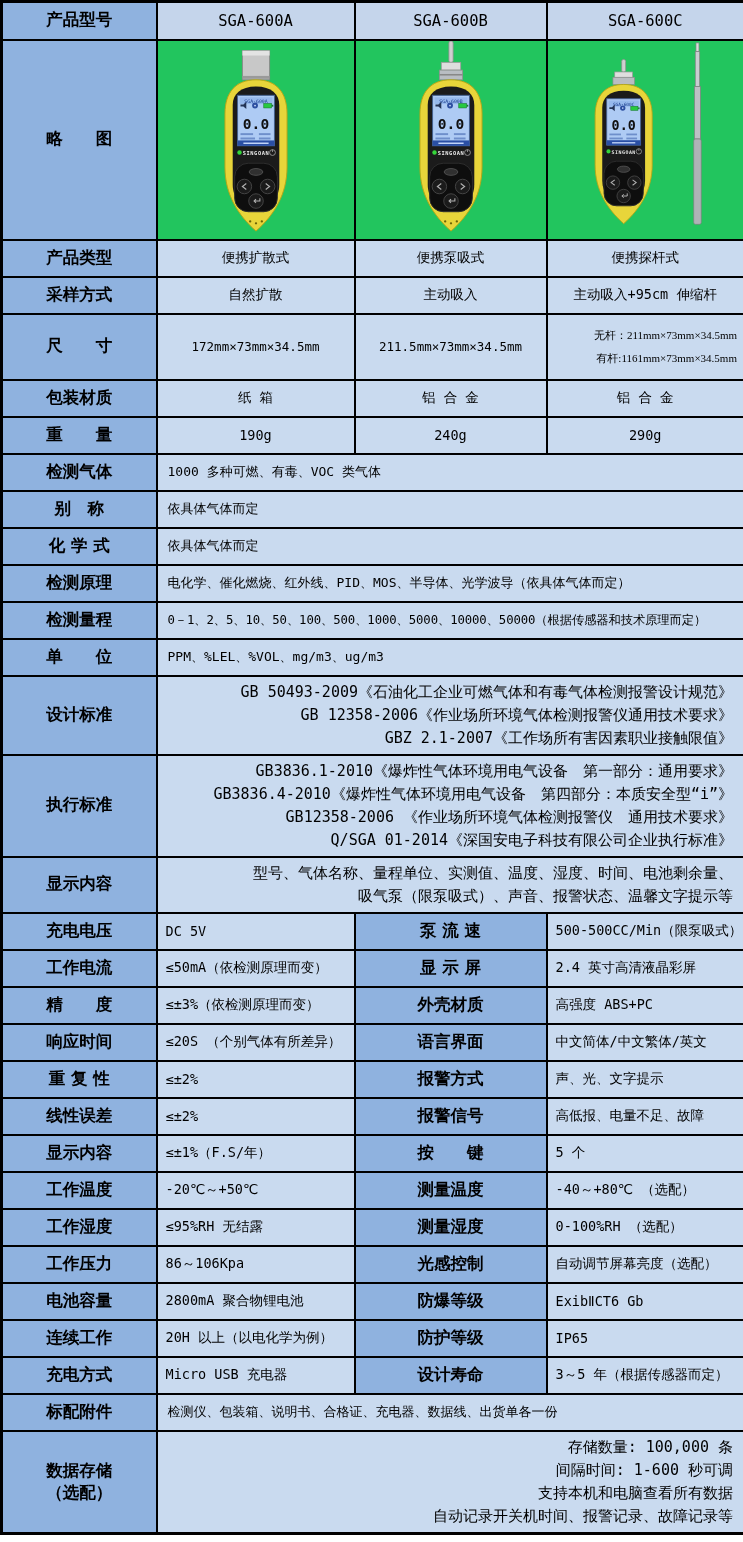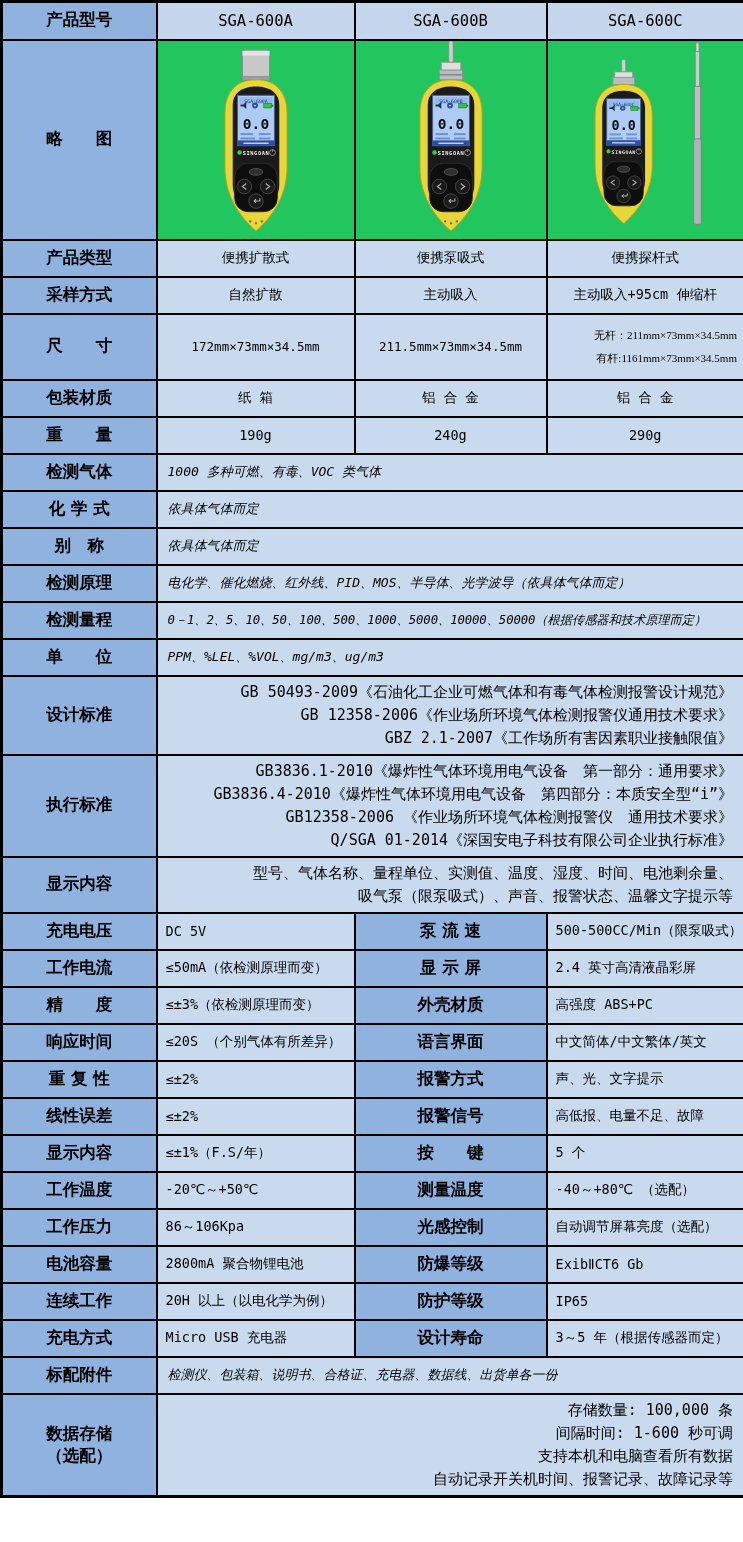--- a/index.html
+++ b/index.html
@@ -6,21 +6,21 @@
   body{width:743px;font-family:"DejaVu Sans","Liberation Sans",sans-serif;color:#000;}
   table{border-collapse:collapse;table-layout:fixed;width:743px;}
   th,td{border:2px solid #000;padding:0;overflow:hidden;vertical-align:middle;}
   table{border:3px solid #000;}
   th.lbl{background:#8FB2DF;font-size:16.5px;font-weight:700;text-align:center;line-height:1.25;}
   td.hdr{background:#C5D5EB;font-size:15.5px;text-align:center;
          font-family:"DejaVu Sans Mono","DejaVu Sans",monospace;}
   td.cval{background:#C9DAEF;font-size:13.5px;text-align:center;
           font-family:"DejaVu Sans Mono","DejaVu Sans",monospace;}
   td.fval{background:#C9DAEF;font-size:13px;text-align:left;padding:0 10px;white-space:nowrap;
-          font-family:"DejaVu Sans Mono","DejaVu Sans",monospace;font-style:italic;}
+          font-family:"DejaVu Sans Mono","DejaVu Sans",monospace;}
   td.fval.tight{font-size:12.3px;letter-spacing:-0.1px;}
   td.dval{background:#C9DAEF;font-size:13.5px;text-align:left;padding:0 8px;white-space:nowrap;
           font-family:"DejaVu Sans Mono","DejaVu Sans",monospace;}
   td.img{background:#22c55e;text-align:center;vertical-align:middle;padding:0;}
   td.mlines{background:#C9DAEF;padding:4px 10px;}
   td.mlines div{line-height:23px;font-size:15px;white-space:nowrap;
           font-family:"DejaVu Sans Mono","DejaVu Sans",monospace;text-align:right;}
   td.size4{background:#C9DAEF;padding:0 6px;}
   td.size4 div{line-height:23px;font-size:11px;white-space:nowrap;text-align:right;
           font-family:Liberation Serif, serif;}
@@ -241,25 +241,25 @@
     <td class="cval">190g</td>
     <td class="cval">240g</td>
     <td class="cval">290g</td>
   </tr>
 
   <tr class="r37">
     <th class="lbl">检测气体</th>
     <td class="fval" colspan="3">1000 多种可燃、有毒、VOC 类气体</td>
   </tr>
   <tr class="r37">
+    <th class="lbl">别　称</th>
+    <td class="fval" colspan="3">依具体气体而定</td>
+  </tr>
+  <tr class="r37">
     <th class="lbl">化 学 式</th>
-    <td class="fval" colspan="3">依具体气体而定</td>
-  </tr>
-  <tr class="r37">
-    <th class="lbl">别　称</th>
     <td class="fval" colspan="3">依具体气体而定</td>
   </tr>
   <tr class="r37">
     <th class="lbl">检测原理</th>
     <td class="fval" colspan="3">电化学、催化燃烧、红外线、PID、MOS、半导体、光学波导（依具体气体而定）</td>
   </tr>
   <tr class="r37">
     <th class="lbl">检测量程</th>
     <td class="fval tight" colspan="3">0－1、2、5、10、50、100、500、1000、5000、10000、50000（根据传感器和技术原理而定）</td>
   </tr>
@@ -333,20 +333,26 @@
     <th class="lbl">显示内容</th>
     <td class="dval">≤±1%（F.S/年）</td>
     <th class="lbl">按　　键</th>
     <td class="dval">5 个</td>
   </tr>
   <tr class="r37">
     <th class="lbl">工作温度</th>
     <td class="dval">-20℃～+50℃</td>
     <th class="lbl">测量温度</th>
     <td class="dval">-40～+80℃ （选配）</td>
+  </tr>
+  <tr class="r37">
+    <th class="lbl">工作湿度</th>
+    <td class="dval">≤95%RH 无结露</td>
+    <th class="lbl">测量湿度</th>
+    <td class="dval">0-100%RH （选配）</td>
   </tr>
   <tr class="r37">
     <th class="lbl">工作压力</th>
     <td class="dval">86～106Kpa</td>
     <th class="lbl">光感控制</th>
     <td class="dval">自动调节屏幕亮度（选配）</td>
   </tr>
   <tr class="r37">
     <th class="lbl">电池容量</th>
     <td class="dval">2800mA 聚合物锂电池</td>

